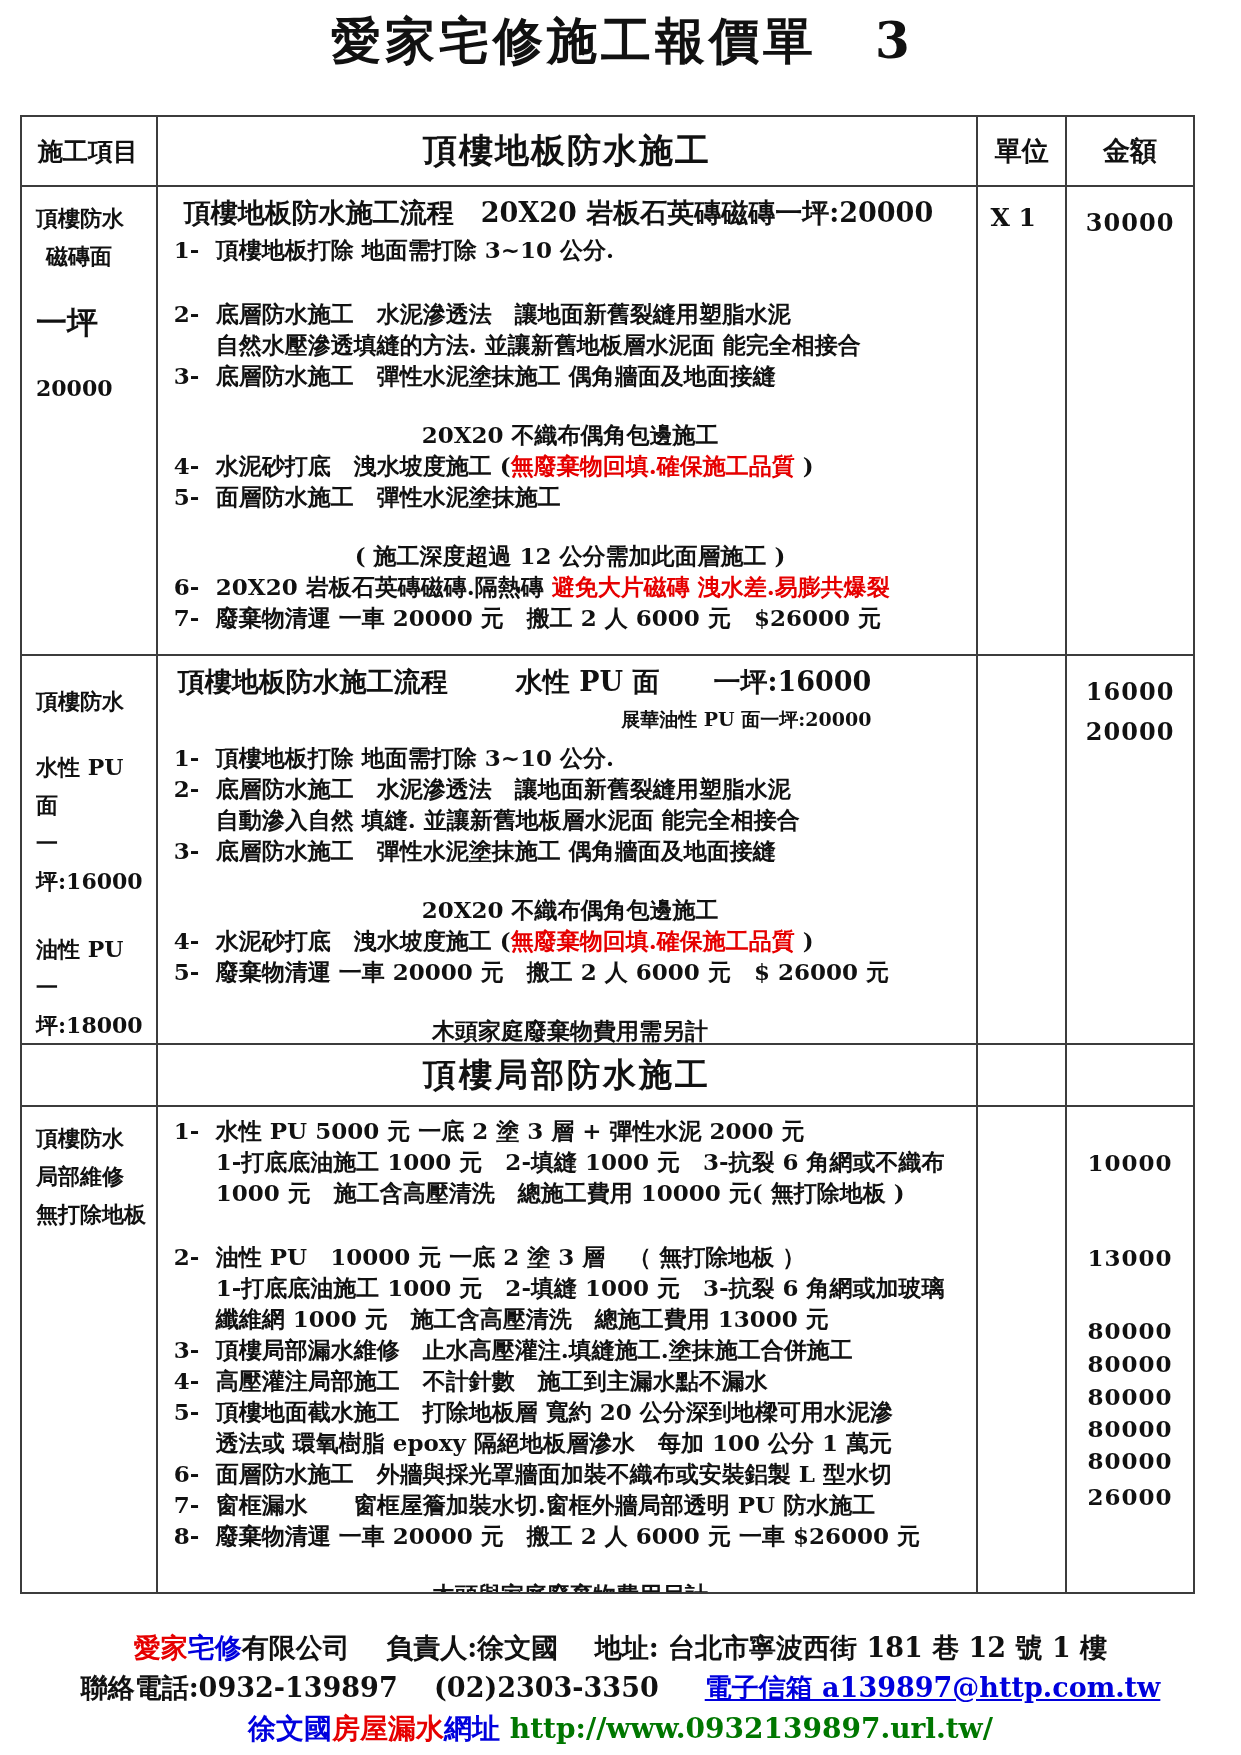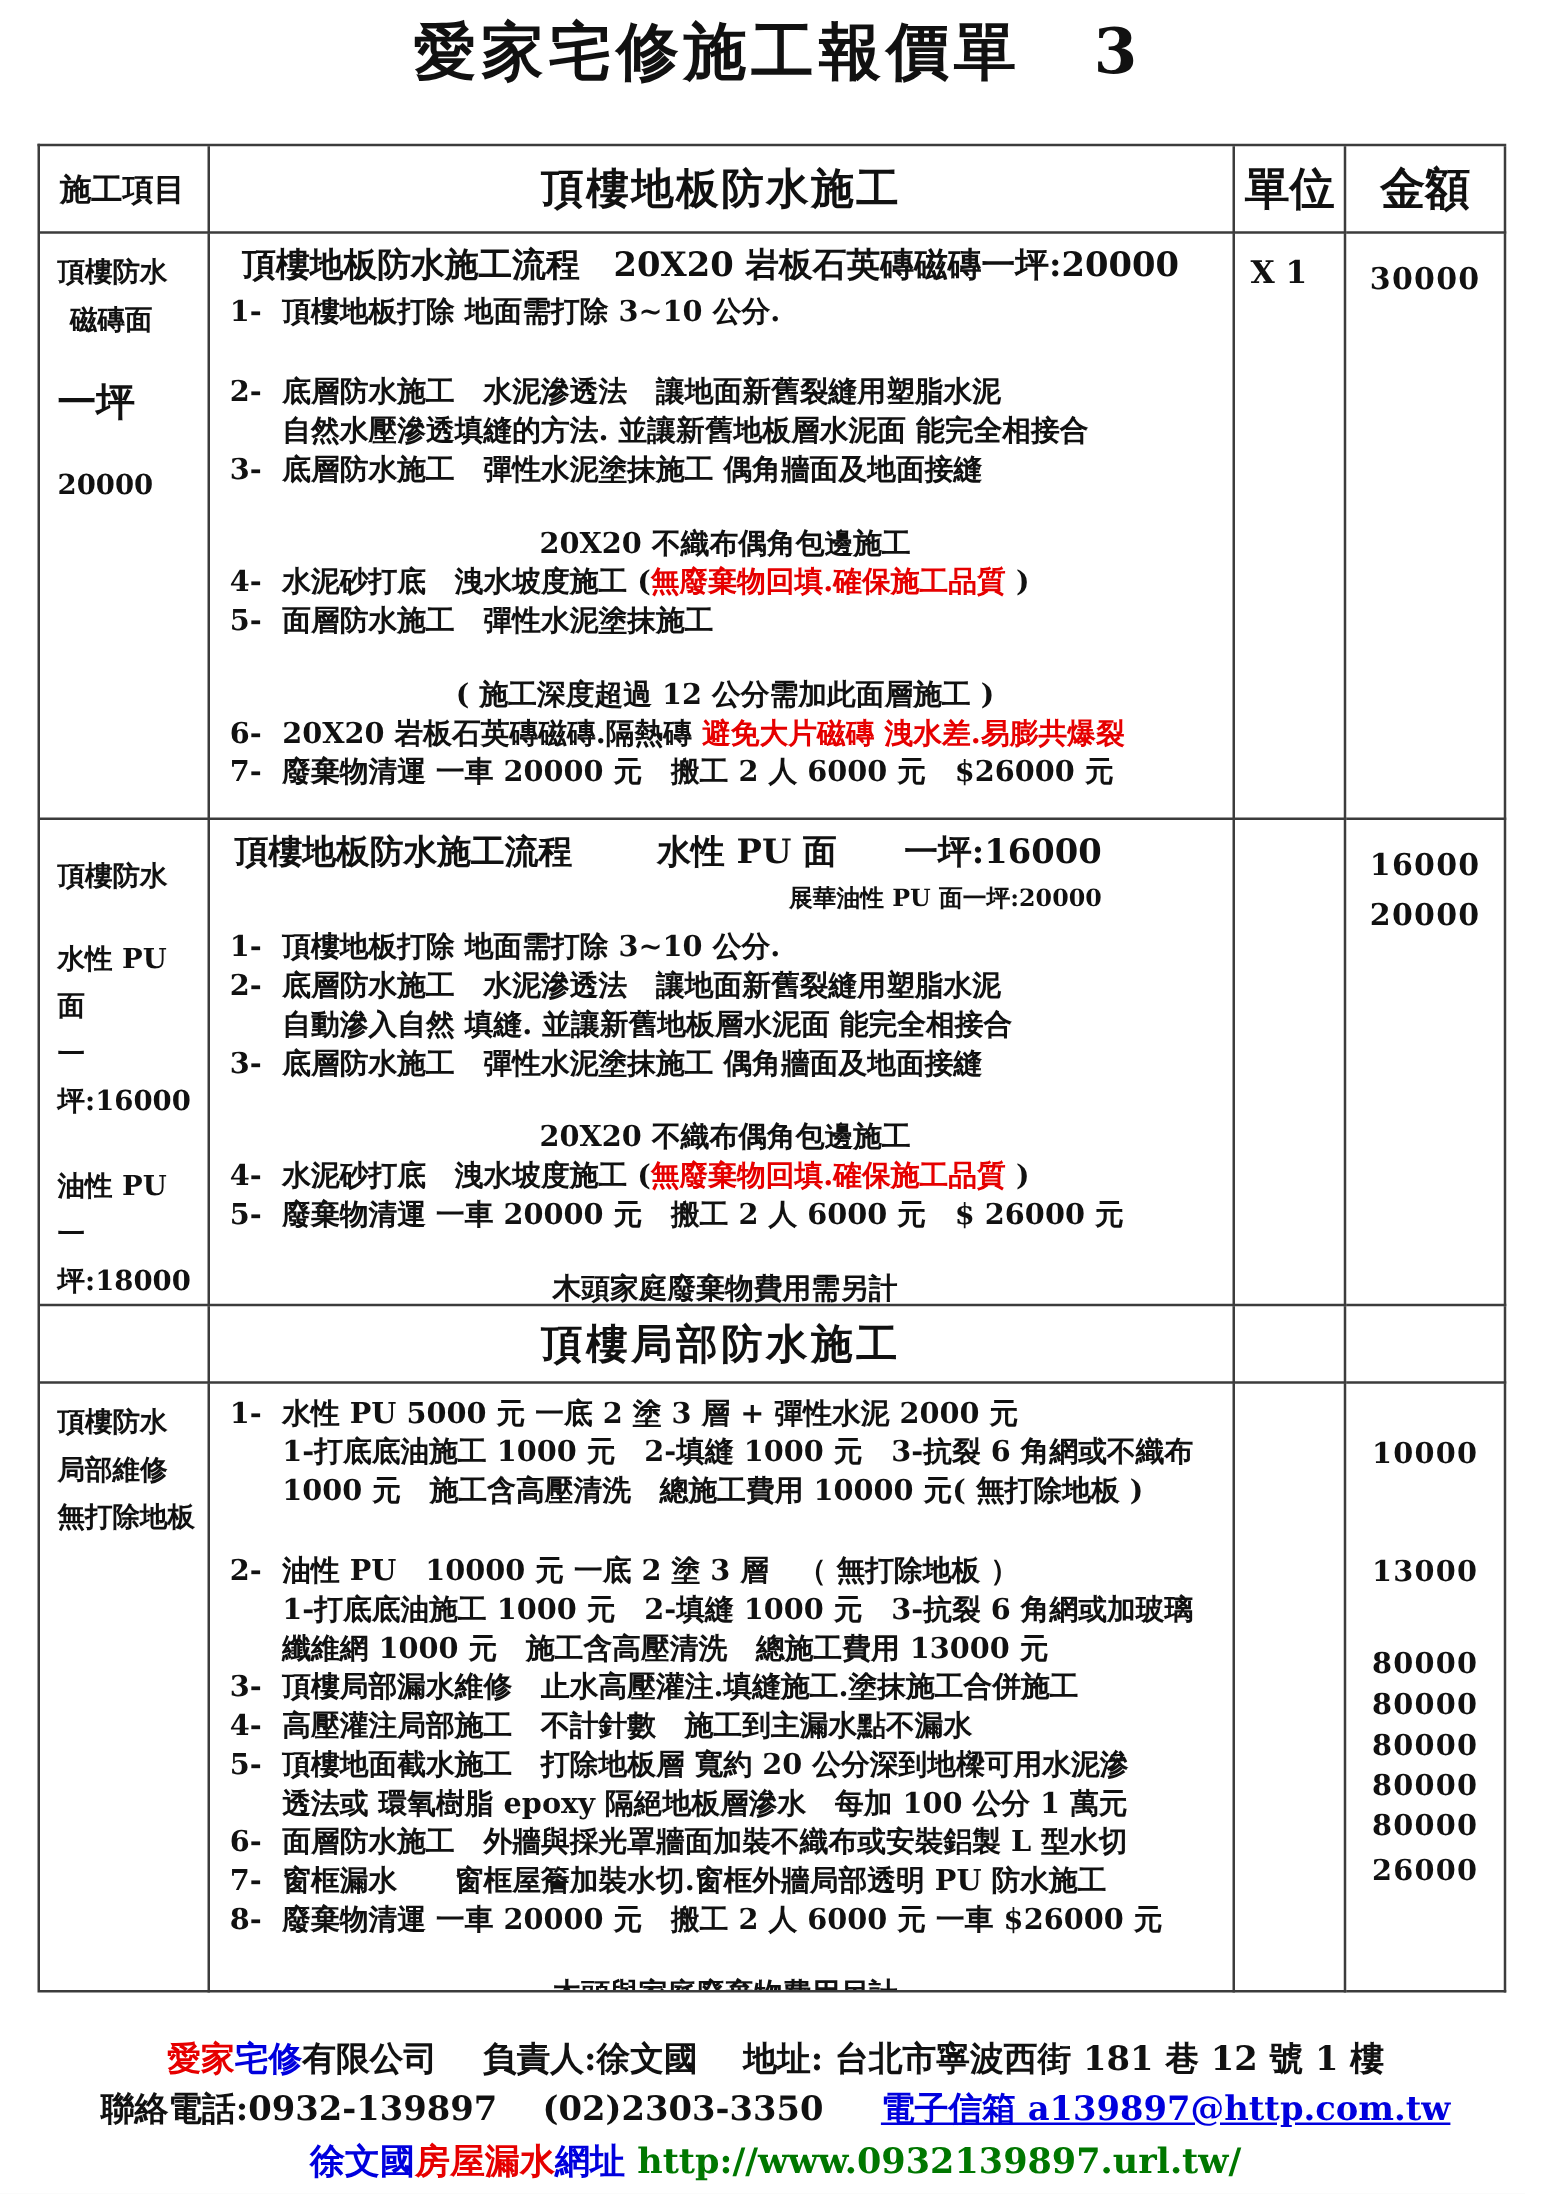--- a/index.html
+++ b/index.html
@@ -11,39 +11,39 @@
   }
   
   .title-row {
     position:absolute; top:8px; left:0; width:100%;
     display:flex; justify-content:center; align-items:baseline; gap:58px;
     font-size:50px; font-weight:700; letter-spacing:4px;
   }
   .title-row .pageno { letter-spacing:0; }
   
   .quote-table {
-    position:absolute; left:30px; top:115px; width:1175px;
+    position:absolute; left:20px; top:115px; width:1175px;
     border-left:2px solid #3c3c3c; border-top:2px solid #3c3c3c;
     font-weight:700;
   }
   .tr { display:flex; }
   .td {
     border-right:2px solid #3c3c3c; border-bottom:2px solid #3c3c3c;
     overflow:hidden;
   }
   .c1 { width:136px; }
   .c2 { width:822px; }
   .c3 { width:89px;  }
   .c4 { width:128px; }
   
   .hrow { height:70px; }
   .hrow .td { display:flex; align-items:center; }
   .h-item   { font-size:25px; padding-left:16px; }
   .h-main   { font-size:34px; justify-content:center; letter-spacing:2px; }
-  .h-unit, .h-amount { font-size:36px; justify-content:center; }
+  .h-unit, .h-amount { font-size:27px; justify-content:center; }
   
   .r1 { height:469px; }
   .r2 { height:389px; }
   .rs { height:62px; }
   .r3 { height:487px; }
   .leftcell { font-size:22px; padding:12px 4px 0 14px; line-height:38px; }
   .leftcell .big { font-size:31px; }
   .mt28 { margin-top:28px; } .mt30 { margin-top:30px; } .mt14 { margin-top:14px; }
   .maincell { font-size:23px; line-height:31px; padding:8px 10px 0 16px; }
   .proc-head { font-size:27px; line-height:36px; padding-left:10px; margin-bottom:3px; }

